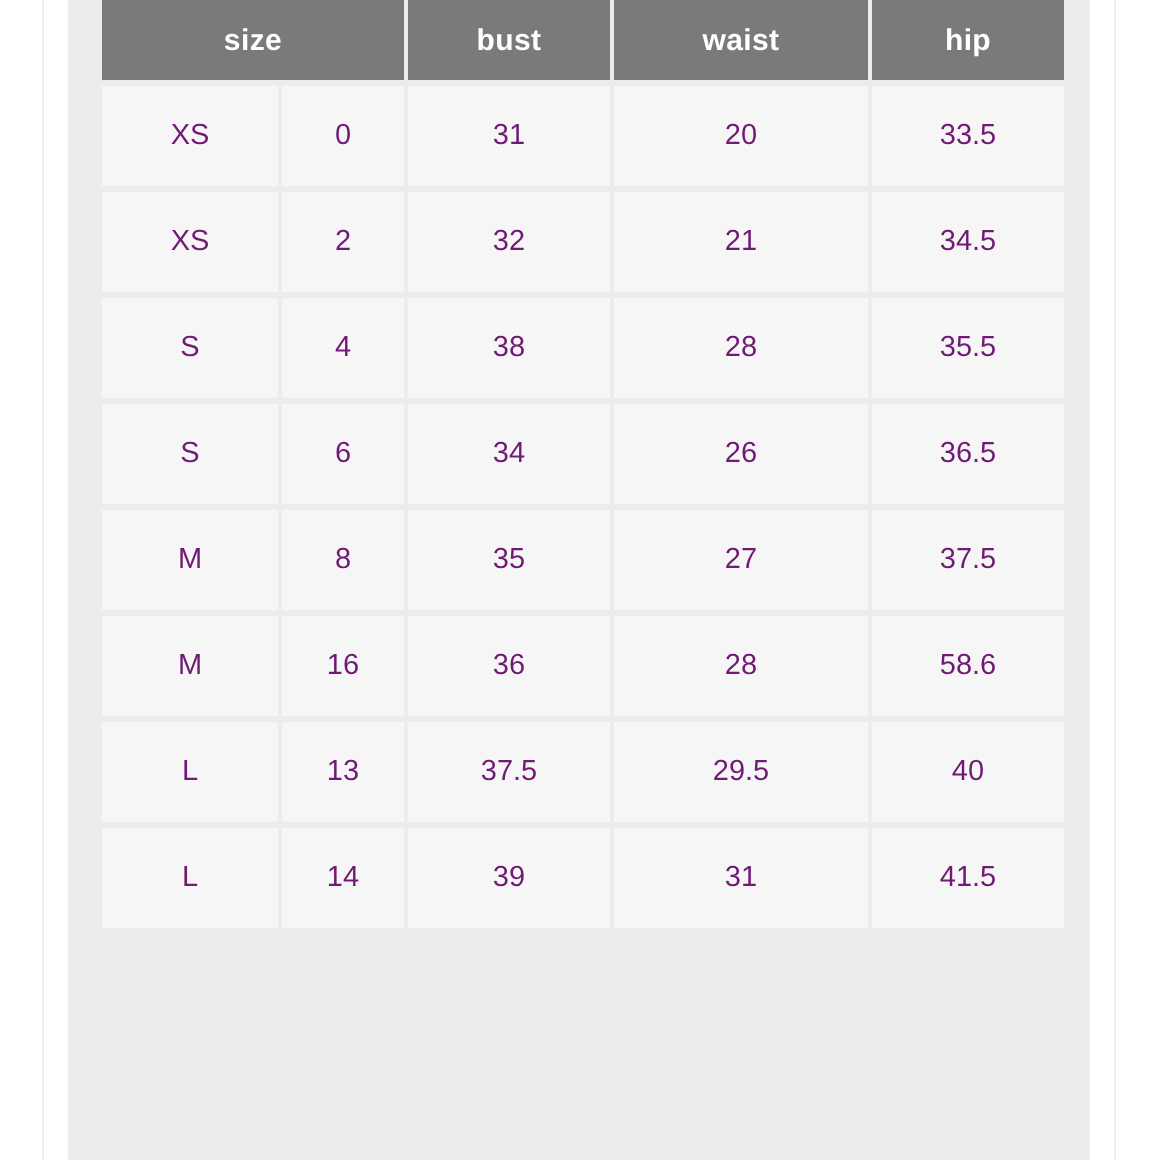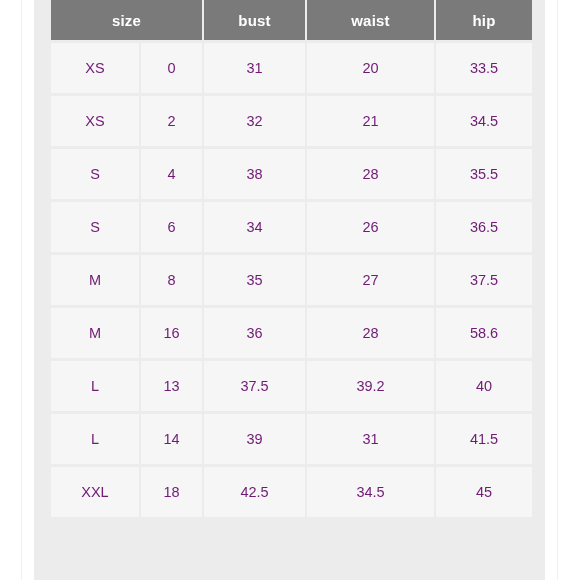--- a/index.html
+++ b/index.html
@@ -158,34 +158,27 @@
           <td>M</td>
           <td>16</td>
           <td>36</td>
           <td>28</td>
           <td>58.6</td>
         </tr>
         <tr>
           <td>L</td>
           <td>13</td>
           <td>37.5</td>
-          <td>39.2</td>
+          <td>29.5</td>
           <td>40</td>
         </tr>
         <tr>
           <td>L</td>
           <td>14</td>
           <td>39</td>
           <td>31</td>
           <td>41.5</td>
         </tr>
-        <tr>
-          <td>XXL</td>
-          <td>18</td>
-          <td>42.5</td>
-          <td>34.5</td>
-          <td>45</td>
-        </tr>
       </tbody>
     </table>
   </div>
 
 </div>
 
 </body></html>

